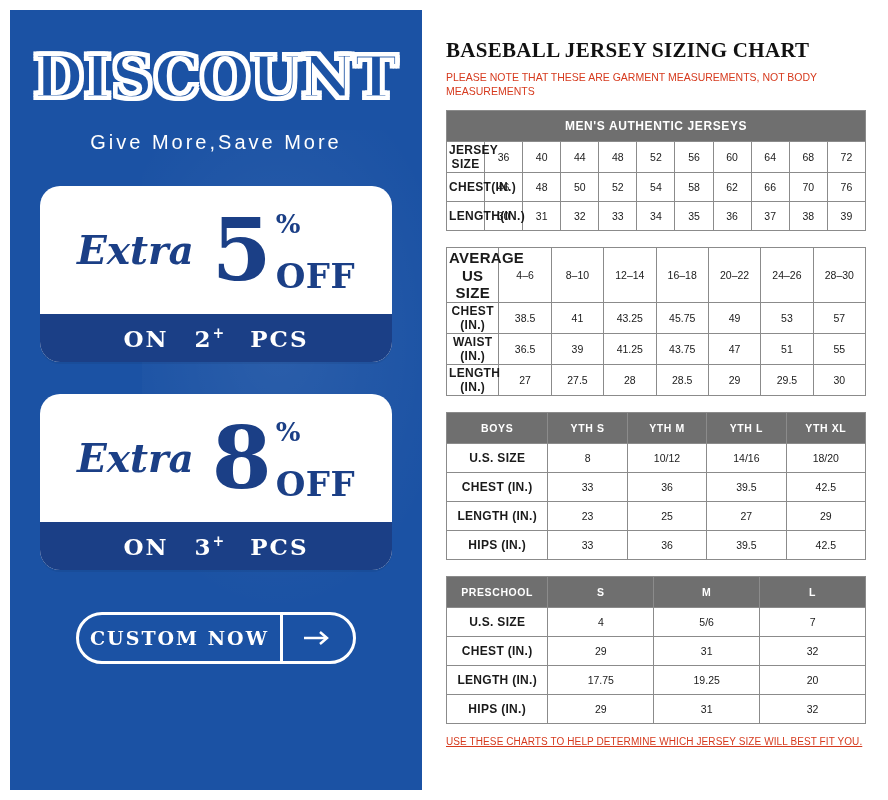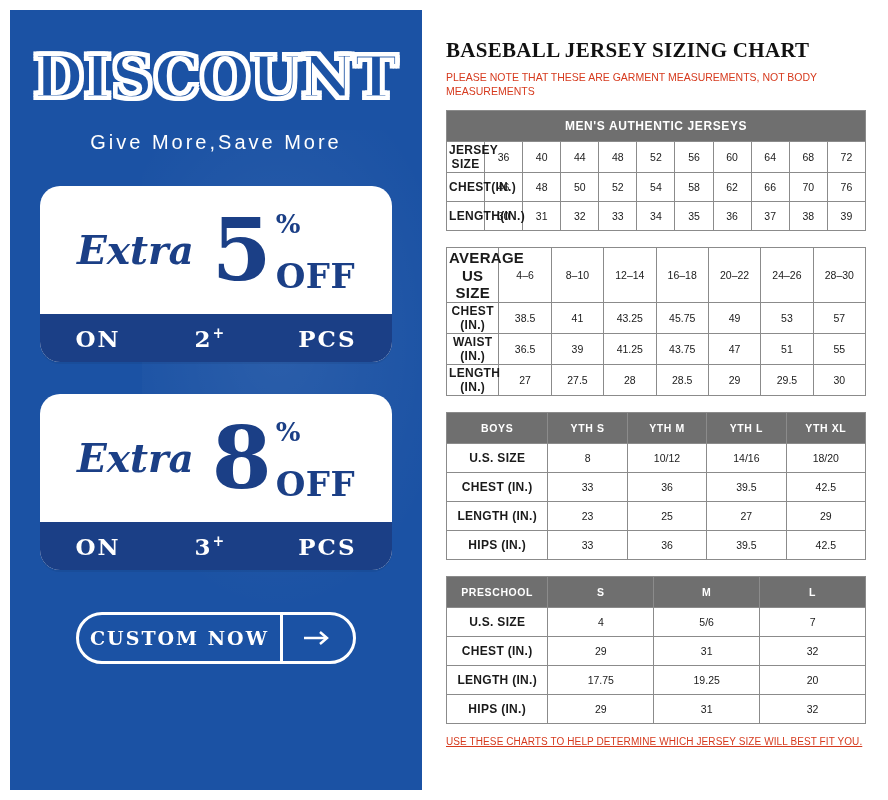--- a/index.html
+++ b/index.html
@@ -130,21 +130,20 @@
     background: #1b3f86;
     color: #ffffff;
     height: 48px;
     display: flex;
     align-items: center;
     justify-content: center;
     font-family: "DejaVu Serif", serif;
     font-weight: bold;
     font-size: 23px;
     letter-spacing: 2px;
-    gap: 48px;
   }
   .offer-bottom .on { margin-right: 26px; }
   .offer-bottom .qty { margin-right: 24px; }
   .offer-bottom .sup {
     font-size: 14px;
     vertical-align: super;
   }
 
   .custom-btn {
     margin-top: 42px;

